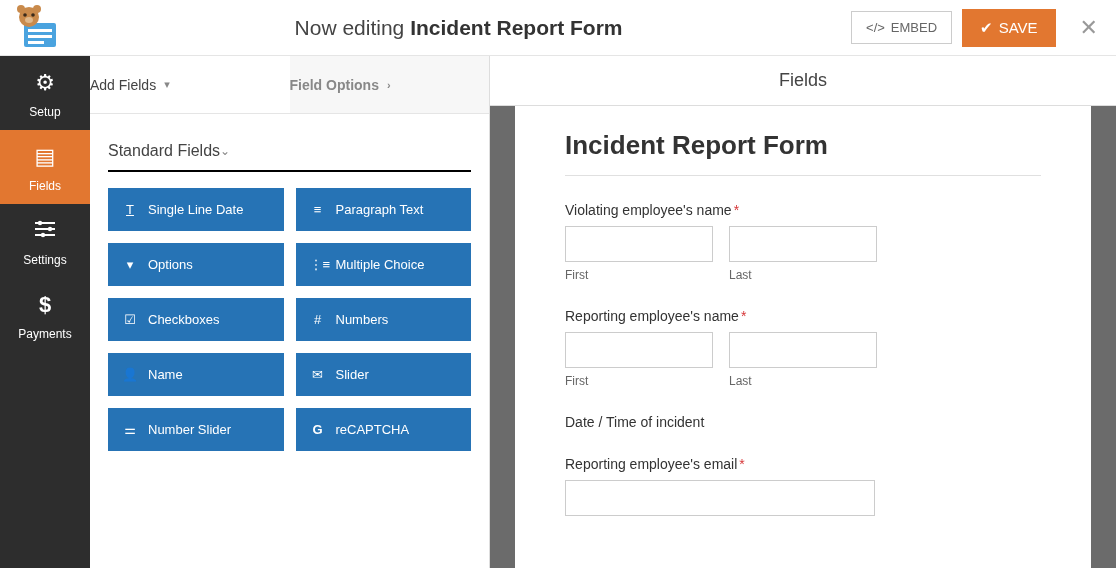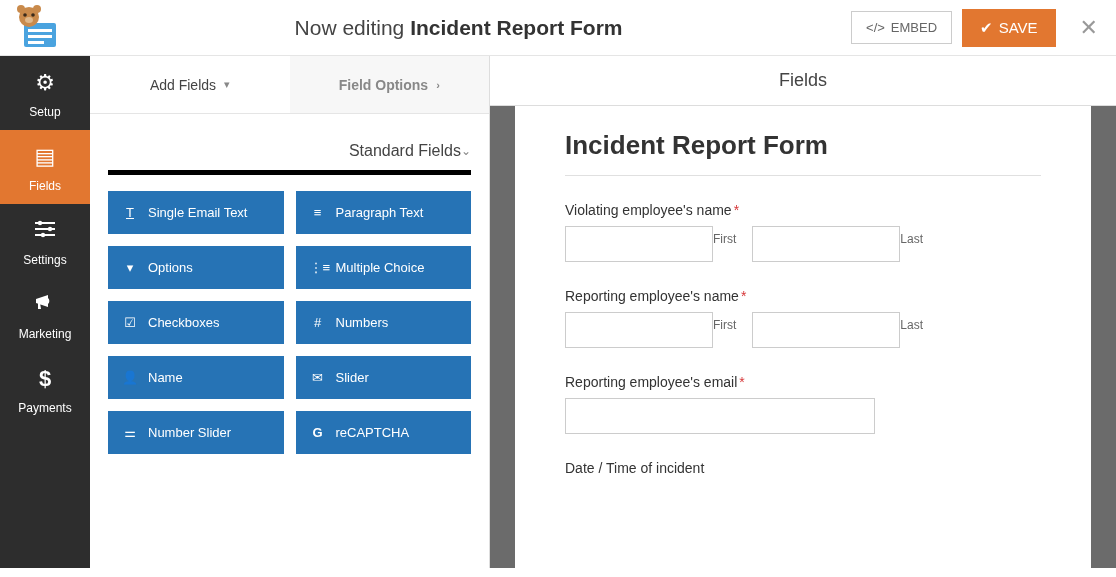--- a/index.html
+++ b/index.html
@@ -17,44 +17,44 @@
     .body-area { display: flex; height: calc(577px - 65px); }
     
     .left-nav { width: 90px; background: #2d2d2d; display: flex; flex-direction: column; }
     .nav-item { color: #fff; text-align: center; padding: 14px 0 10px 0; cursor:pointer; }
     .nav-item.active { background: #e27730; }
     .nav-item .icon { font-size: 22px; display:block; margin-bottom:6px; }
     .nav-item .label { font-size: 12px; }
     
     .left-panel { width: 400px; background: #fff; border-right: 1px solid #ddd; display:flex; flex-direction:column; }
     .panel-tabs { display: flex; height: 58px; border-bottom: 1px solid #e5e5e5; }
-    .panel-tab { flex: 1; display:flex; align-items:center; justify-content:center; gap:8px; font-size: 14px; color: #444; cursor:pointer; }
+    .panel-tab { flex: 1; display:flex; align-items:center; gap:8px; font-size: 14px; color: #444; cursor:pointer; }
     .panel-tab.inactive { background: #f7f7f7; color: #888; font-weight: bold; }
     
     .panel-body { flex:1; overflow-y:auto; padding: 18px 18px 18px 18px; position:relative; }
     .panel-body::-webkit-scrollbar { width:14px; }
     .panel-body::-webkit-scrollbar-track { background:#f0f0f0; }
     .panel-body::-webkit-scrollbar-thumb { background:#c0c0c0; }
     
-    .section-header { display:flex; justify-content:flex-end; align-items:center; padding: 10px 0; font-size: 16px; color: #444; border-bottom:5px solid #000000; margin-bottom:16px; cursor:pointer; }
+    .section-header { display:flex; justify-content:flex-start; align-items:center; padding: 10px 0; font-size: 16px; color: #444; border-bottom:2px solid #000000; margin-bottom:16px; cursor:pointer; }
     
     .field-grid { display:grid; grid-template-columns: 1fr 1fr; gap: 12px; }
     .field-btn { background:#2673b5; color:#fff; border:none; text-align:left; padding: 14px 14px; font-size:13px; display:flex; align-items:center; gap:10px; cursor:pointer; }
     .field-btn .fi { width:16px; text-align:center; font-size:13px; }
     
     .preview-area { flex:1; background:#6b6b6b; position:relative; overflow:hidden; }
     .fields-header { background:#fff; height:50px; display:flex; align-items:center; justify-content:center; font-size:18px; color:#444; border-bottom:1px solid #ddd; }
     .form-canvas-wrap { position:absolute; top:50px; left:25px; right:25px; bottom:0; background:#fff; padding: 24px 50px; overflow-y:auto; }
     .form-title { font-size: 26px; font-weight: 700; color: #333; margin-bottom: 14px; }
     .divider { border:none; border-top:1px solid #e0e0e0; margin-bottom: 26px; }
     .field-row { margin-bottom: 26px; }
     .field-label { font-size: 14px; color: #333; margin-bottom: 8px; display:block; }
     .req { color:#d63638; margin-left:2px; }
     .name-pair { display:flex; gap: 16px; }
-    .name-col { display:flex; flex-direction:row;justify-content:space-between; }
+    .name-col { display:flex; flex-direction:column;justify-content:space-between; }
     .input { border:1px solid #ccc; height:36px; padding: 0 8px; font-size:14px; }
     .input.name { width: 148px; }
     .input.full { width: 310px; }
     .sub-label { font-size:12px; color:#666; margin-top:6px; }
   </style>
 </head>
 <body>
 
 <div class="top-bar">
   <div class="logo">
@@ -106,28 +106,20 @@
               <line x1="1" y1="15" x2="21" y2="15"></line>
             </g>
             <circle cx="6" cy="3" r="2.2" fill="#fff"></circle>
             <circle cx="16" cy="9" r="2.2" fill="#fff"></circle>
             <circle cx="9" cy="15" r="2.2" fill="#fff"></circle>
           </svg>
       </span>
       <span class="label">Settings</span>
     </div>
     <div class="nav-item">
-      <span class="icon">
-        <svg width="22" height="20" viewBox="0 0 22 20" fill="#fff">
-            <path d="M2 7 L14 3 L14 15 L2 11 Z M14 6 A4 4 0 0 1 14 12 Z M4 11 L6 11 L7 17 L4 17 Z"></path>
-          </svg>
-      </span>
-      <span class="label">Marketing</span>
-    </div>
-    <div class="nav-item">
       <span class="icon"><b>$</b></span>
       <span class="label">Payments</span>
     </div>
   </div>
 
   <div class="left-panel">
     <div class="panel-tabs">
       <div class="panel-tab">
         <span>Add Fields</span>
         <span style="font-size:11px;color:#888;">▾</span>
@@ -138,21 +130,21 @@
       </div>
     </div>
     <div class="panel-body">
       <div class="section-header">
         <span>Standard Fields</span>
         <span style="font-size:12px;color:#888;">⌄</span>
       </div>
       <div class="field-grid">
         <button class="field-btn">
             <span class="fi"><u>T</u></span>
-            <span>Single Email Text</span>
+            <span>Single Line Date</span>
           </button>
         <button class="field-btn">
             <span class="fi">≡</span>
             <span>Paragraph Text</span>
           </button>
         <button class="field-btn">
             <span class="fi">▾</span>
             <span>Options</span>
           </button>
         <button class="field-btn">
@@ -215,22 +207,22 @@
             <span class="sub-label">First</span>
           </div>
           <div class="name-col">
             <input class="input name" style="">
             <span class="sub-label">Last</span>
           </div>
         </div>
       </div>
 
       <div class="field-row">
+        <label class="field-label">Date / Time of incident</label>
+      </div>
+
+      <div class="field-row">
         <label class="field-label"><span>Reporting employee's email</span><span class="req">*</span></label>
         <input class="input full" style="">
       </div>
-
-      <div class="field-row">
-        <label class="field-label">Date / Time of incident</label>
-      </div>
     </div>
   </div>
 </div>
 
 </body></html>

